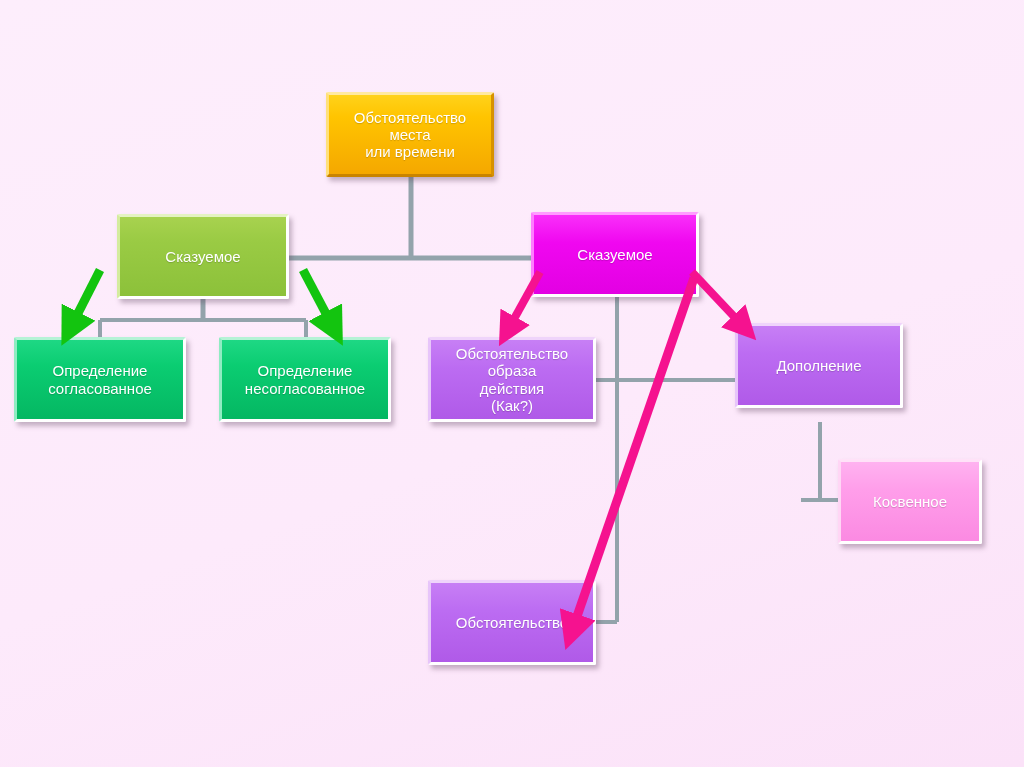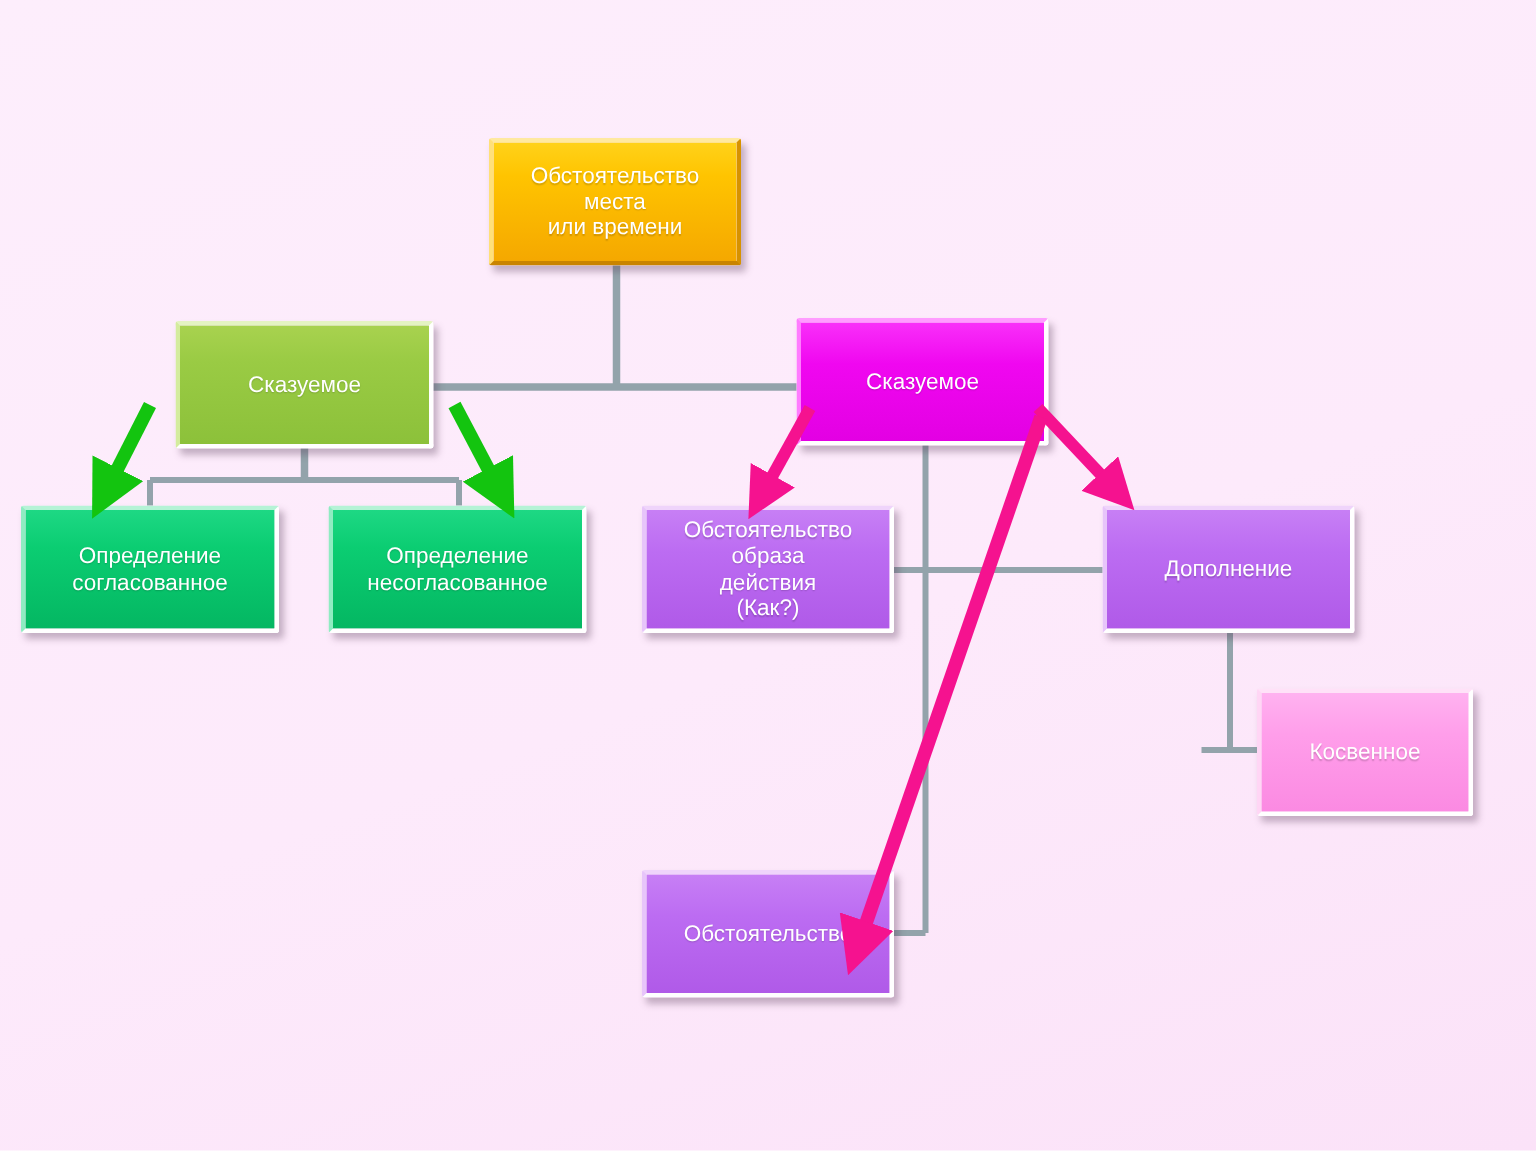--- a/index.html
+++ b/index.html
@@ -175,21 +175,21 @@
 несогласованное</span>
   </div>
 
   <div class="node n-orchid" style="left:428px; top:337px; width:168px; height:85px; font-size:15px;">
     <span class="label">Обстоятельство
 образа
 действия
 (Как?)</span>
   </div>
 
-  <div class="node n-orchid" style="left:735px; top:337px; width:168px; height:85px; font-size:15px;">
+  <div class="node n-orchid" style="left:735px; top:323px; width:168px; height:85px; font-size:15px;">
     <span class="label">Дополнение</span>
   </div>
 
 
   <div class="node n-pink" style="left:838px; top:459px; width:144px; height:85px; font-size:15px;">
     <span class="label">Косвенное</span>
   </div>
 
   <div class="node n-orchid" style="left:428px; top:580px; width:168px; height:85px; font-size:15px;">
     <span class="label">Обстоятельство</span>

